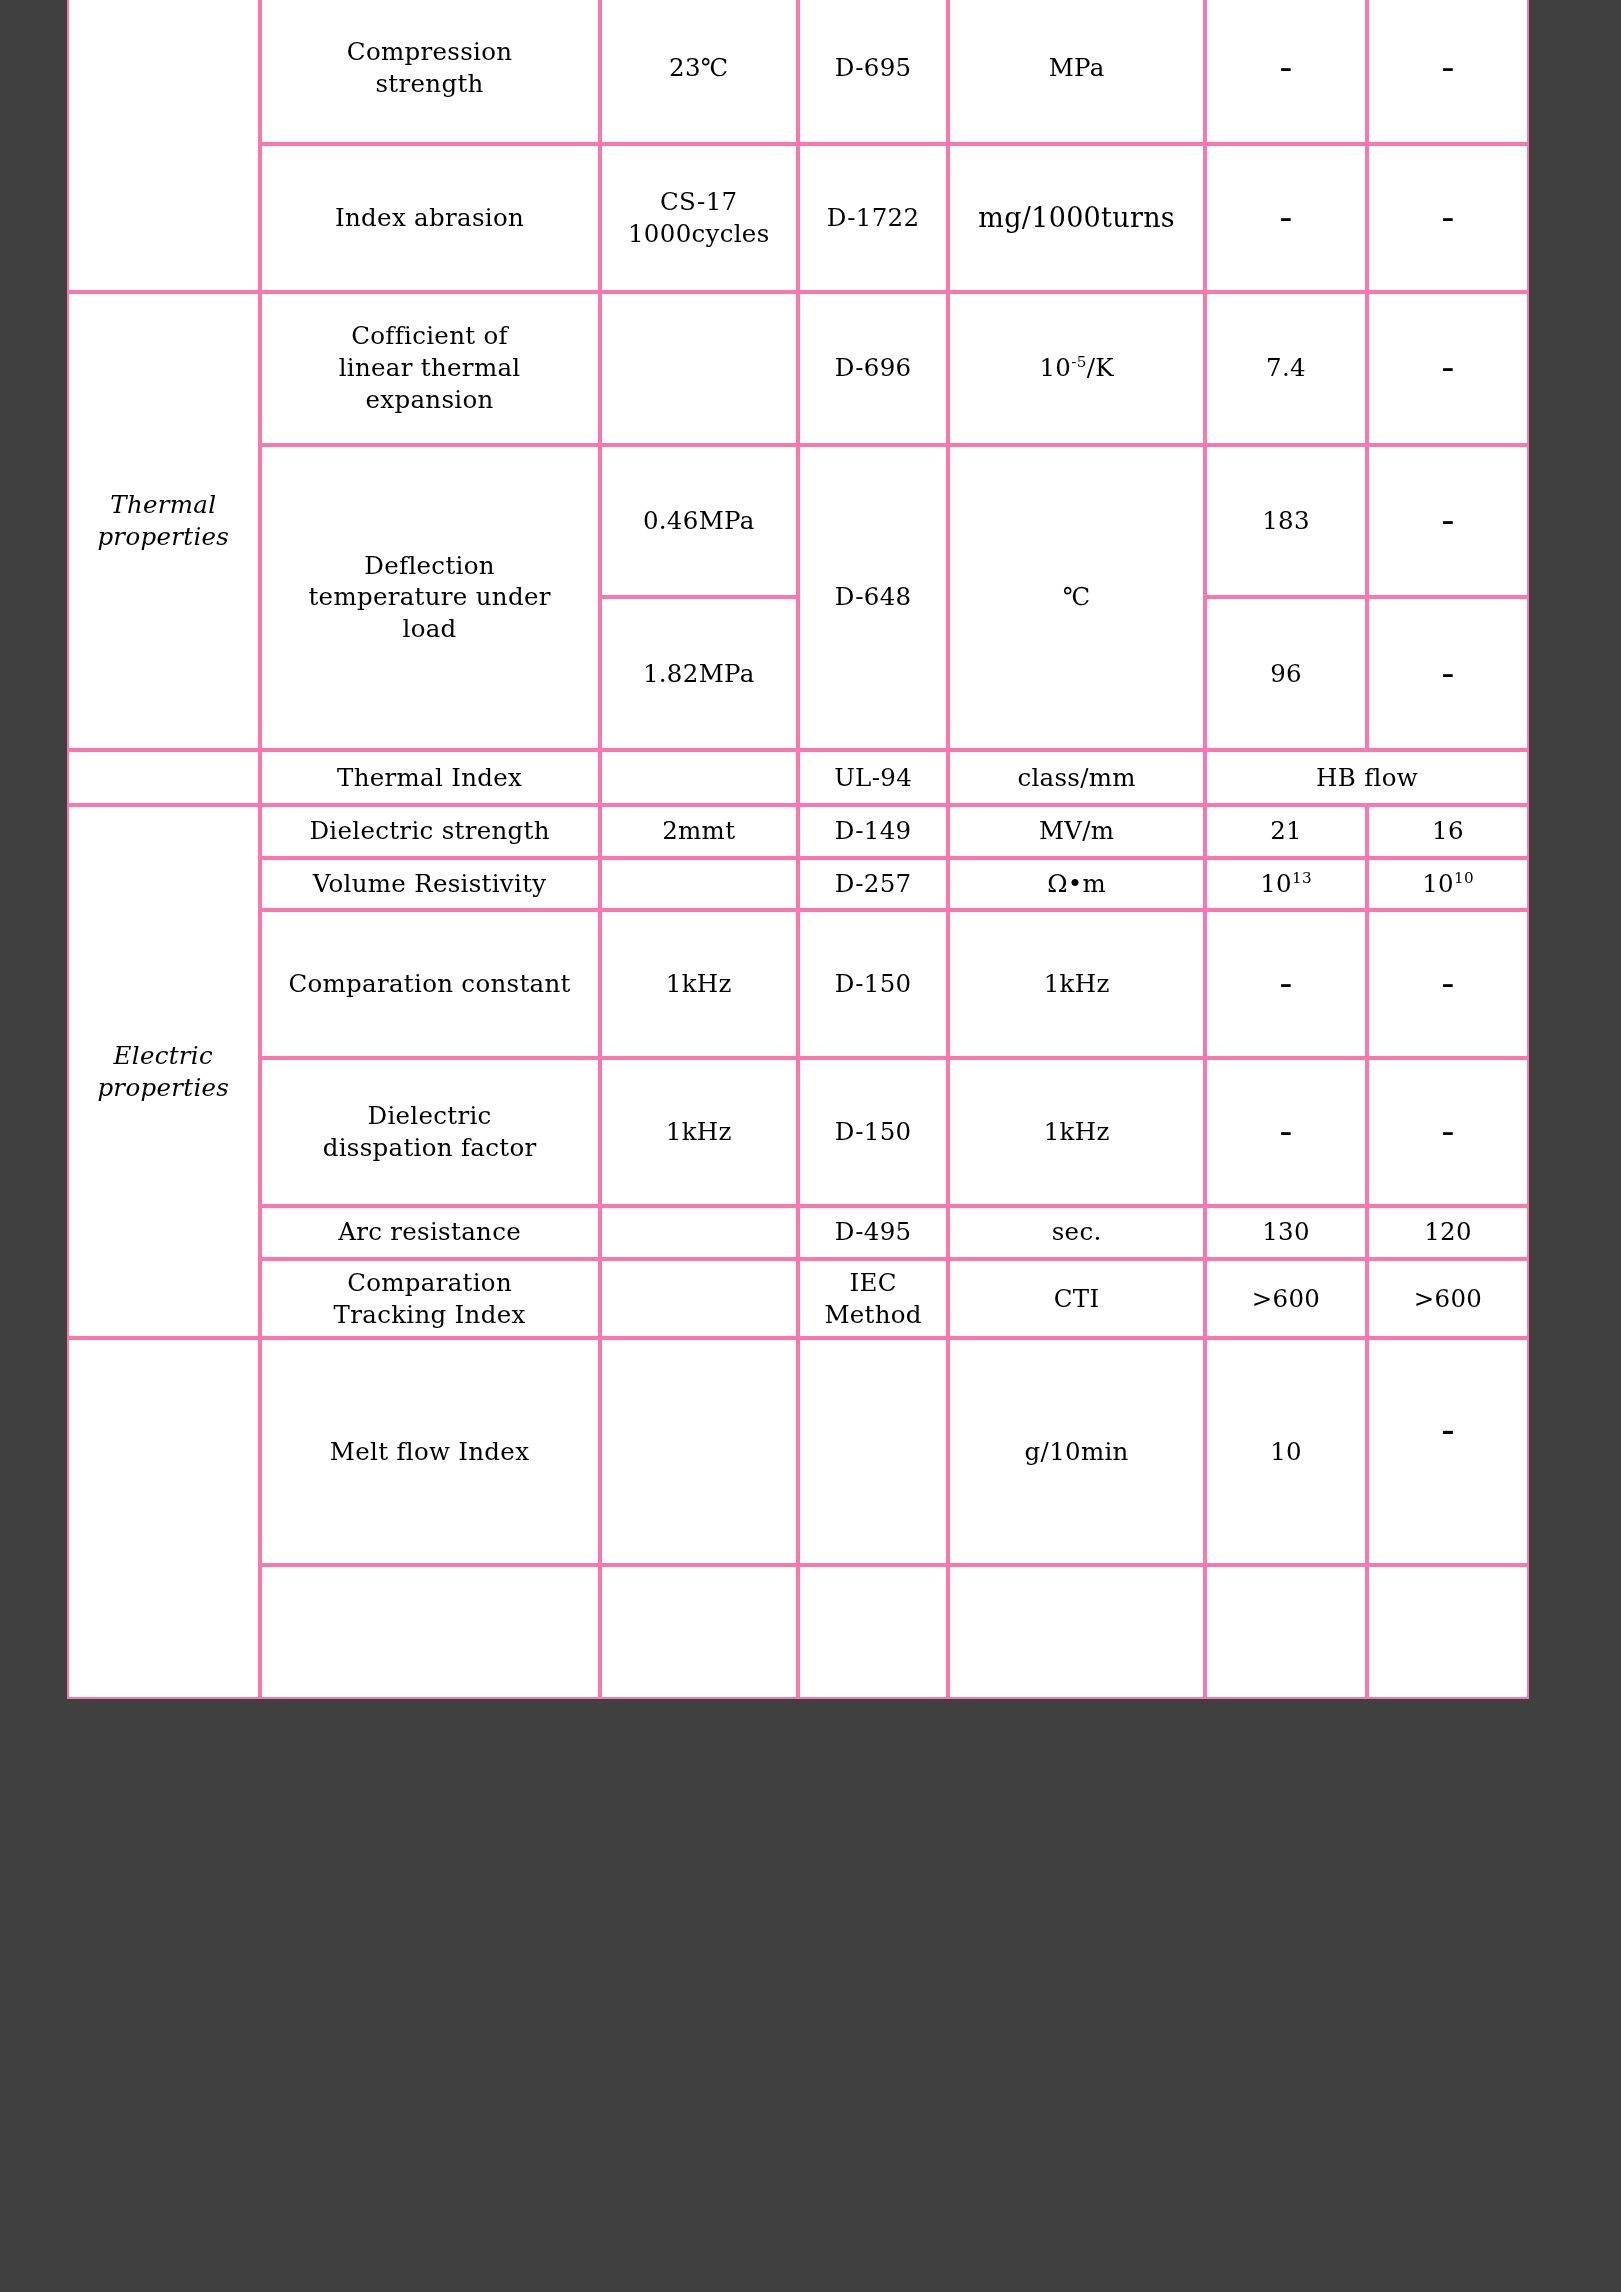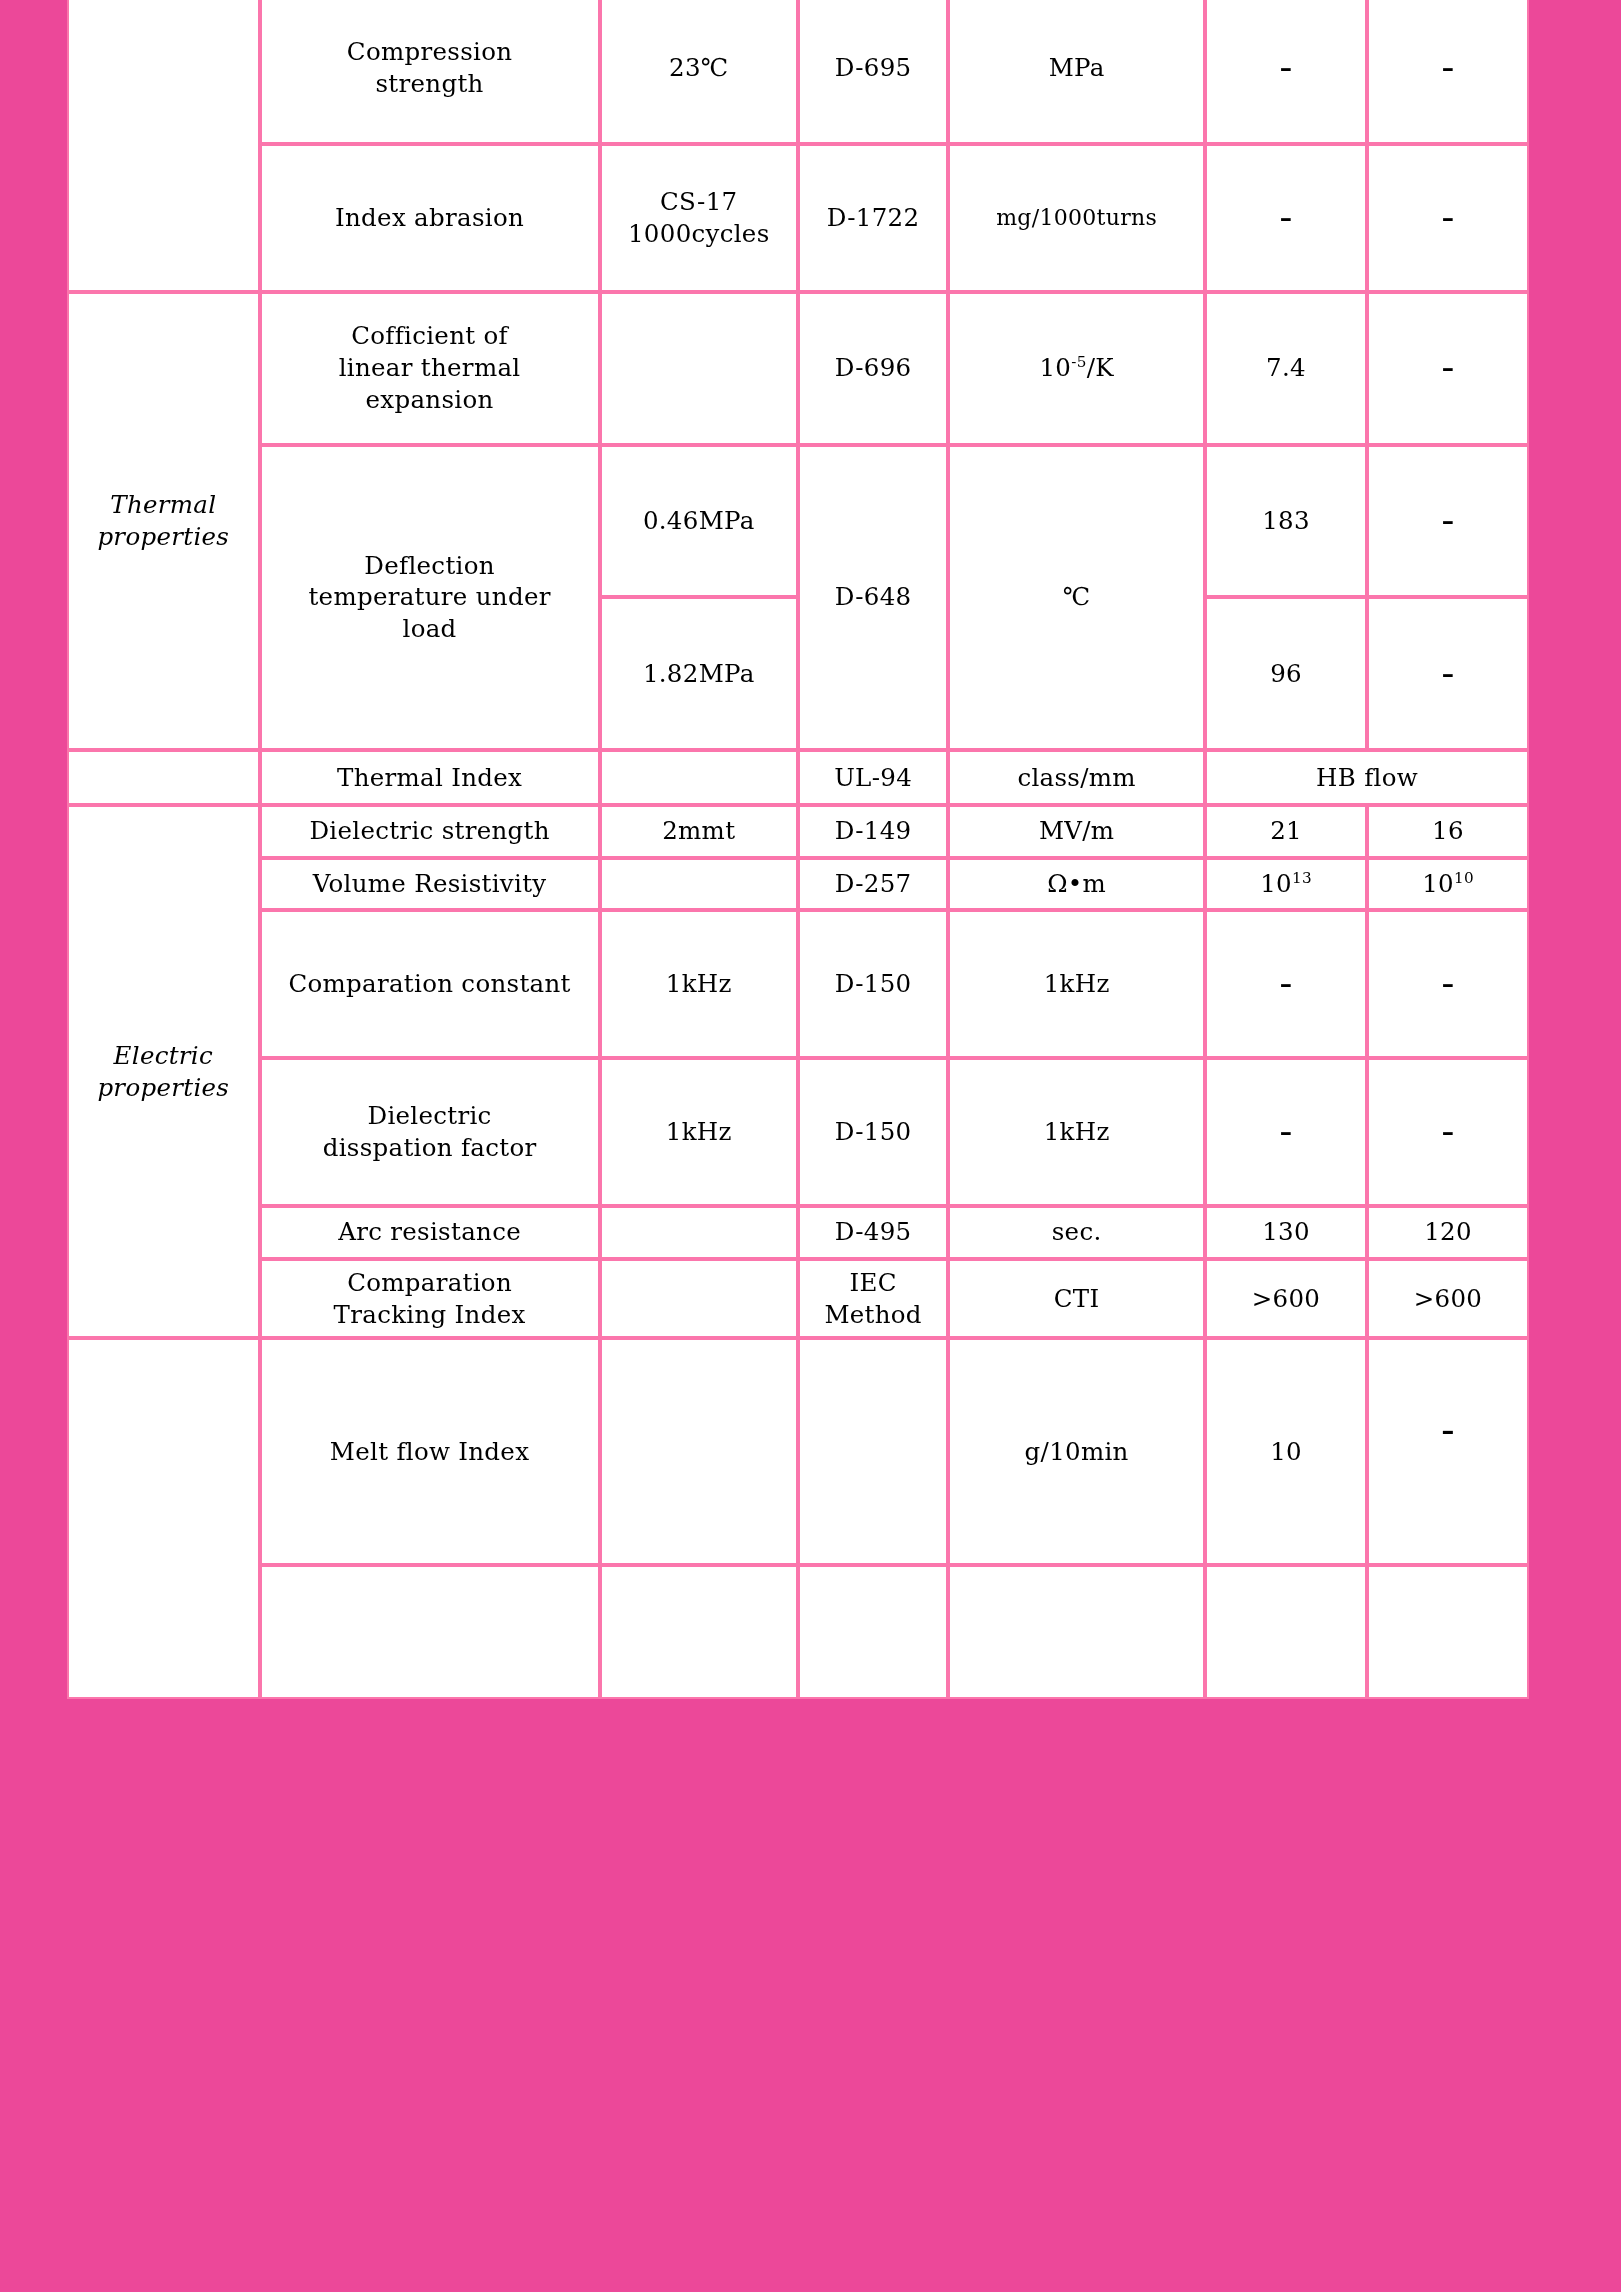--- a/index.html
+++ b/index.html
@@ -11,21 +11,21 @@
     font-family: "DejaVu Serif", serif;
     color: #000000;
     overflow: hidden;
   }
 
   
   #sheet {
     position: relative;
     width: 1621px;
     height: 2293px;
-    background: #ec4899;
+    background: #404040;
   }
 
   
   #table-clip {
     position: absolute;
     left: 67px;
     top: 0px;
     width: 1462px;
     height: 2235px;
     overflow: hidden;
@@ -114,21 +114,21 @@
           <td class="dash">–</td>
         </tr>
 
         <tr>
           <td class="item-cell" style="height:132px">Index abrasion</td>
           <td>
             <span>CS-17</span><br>
             <span>1000cycles</span>
           </td>
           <td class="tight">D-1722</td>
-          <td class="tight" style="font-size:22px">mg/1000turns</td>
+          <td class="tight" style="font-size:27px">mg/1000turns</td>
           <td class="dash">–</td>
           <td class="dash">–</td>
         </tr>
 
         <tr>
           <td class="group-cell" rowspan="3">
             <span>Thermal</span><br>
             <span>properties</span>
           </td>
           <td class="item-cell" style="height:137px">

